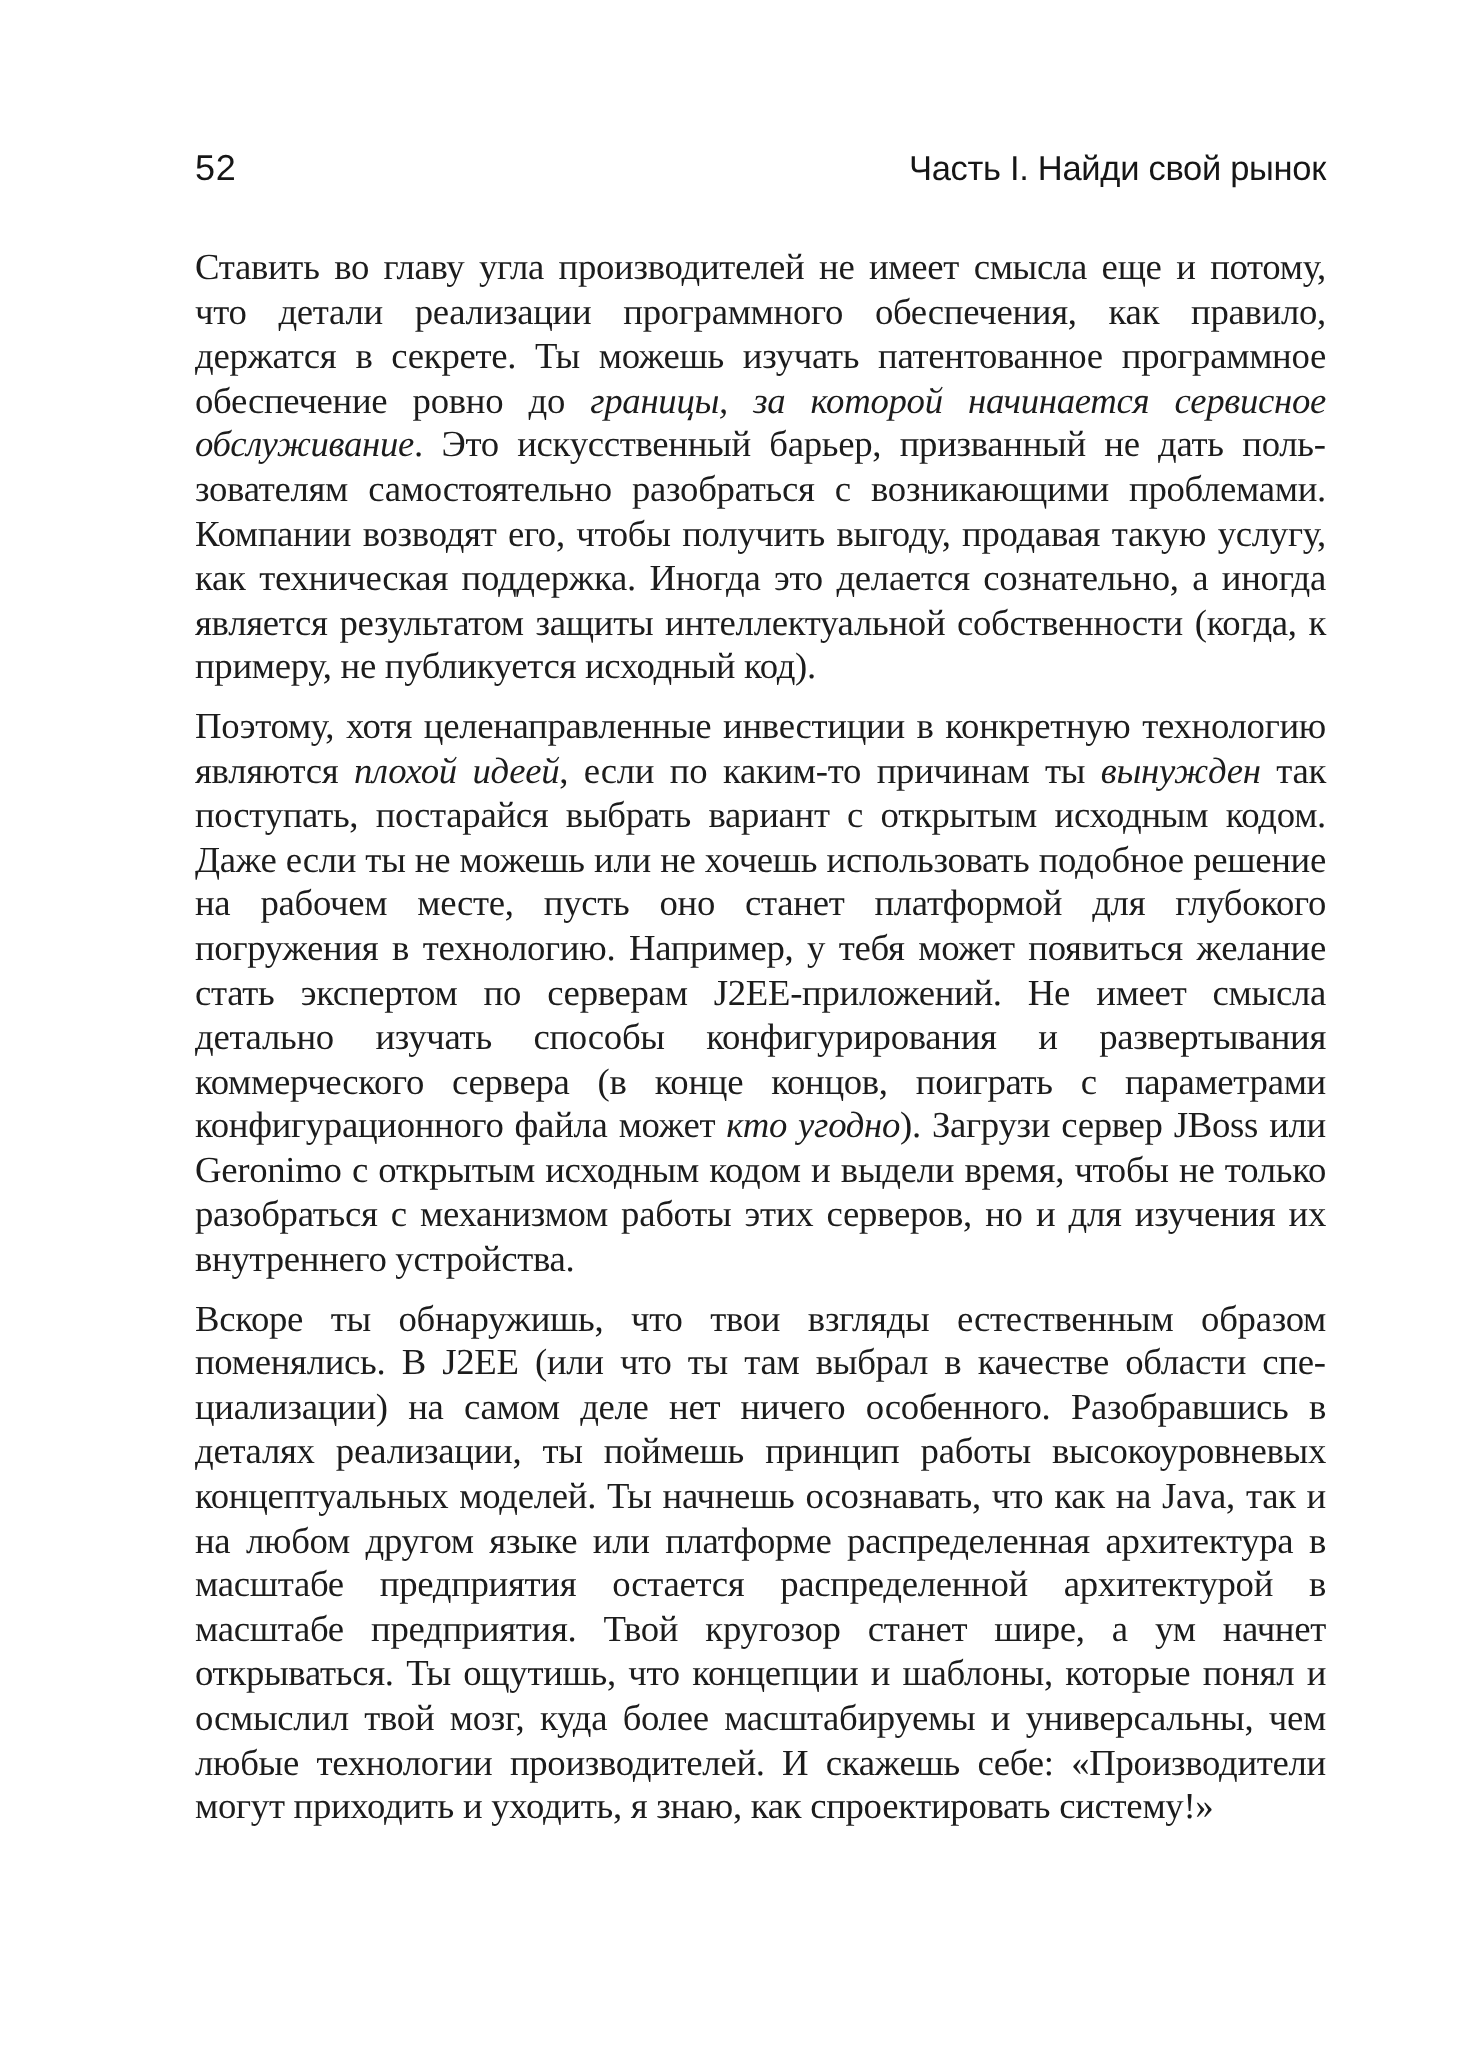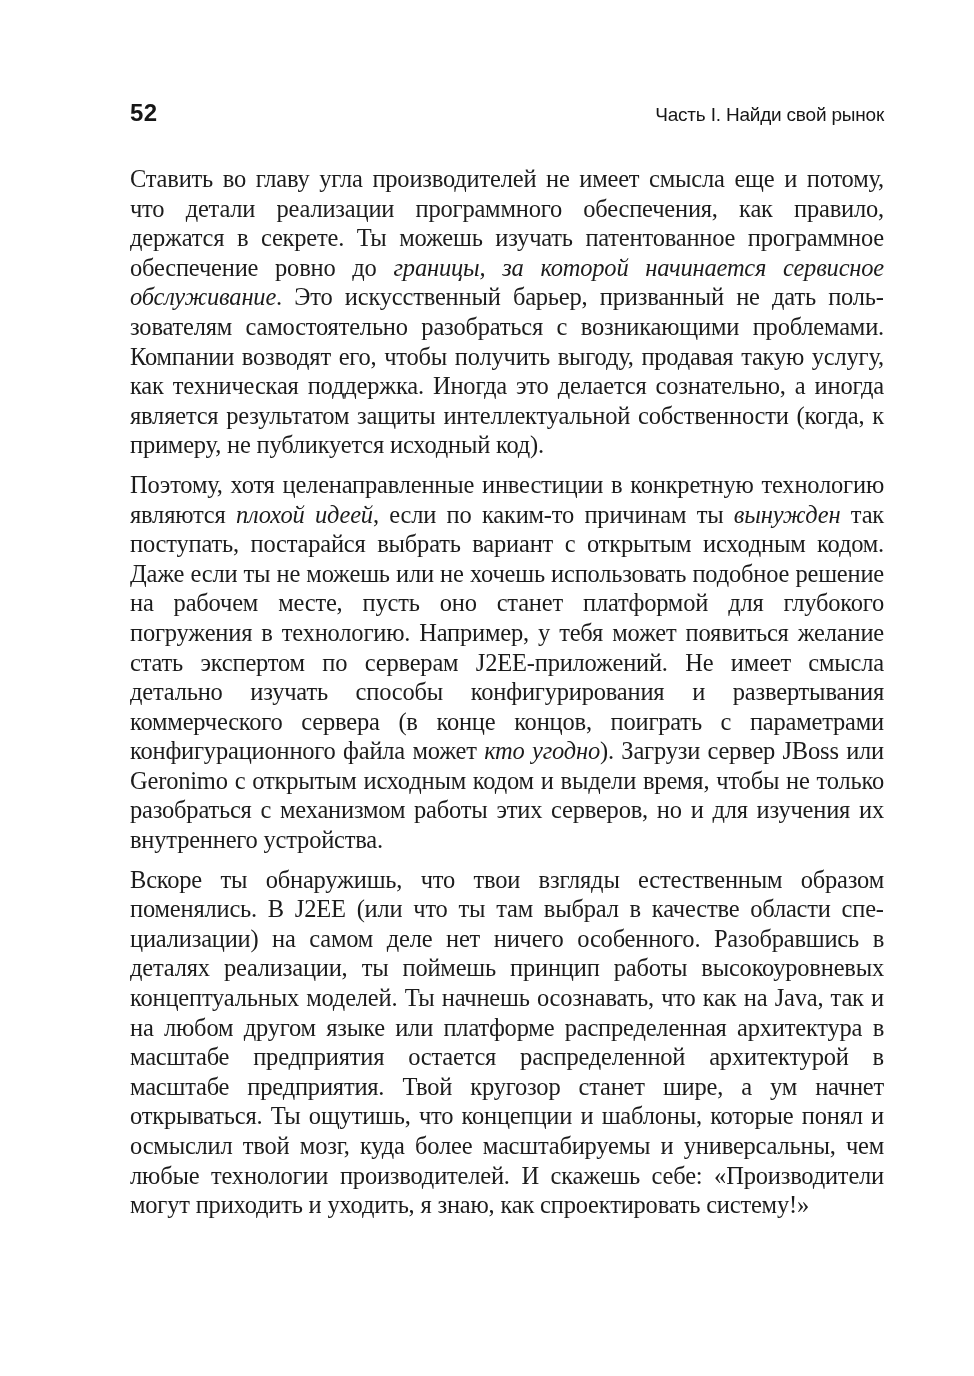--- a/index.html
+++ b/index.html
@@ -21,25 +21,25 @@
   }
   .running-head {
     display: flex;
     justify-content: space-between;
     align-items: baseline;
     font-family: "Liberation Sans", sans-serif;
     color: #161616;
   }
   .page-number {
     font-size: 24px;
-    font-weight: 700;
+    font-weight: 400;
     letter-spacing: 0.5px;
   }
   .running-title {
-    font-size: 19px;
+    font-size: 23px;
     font-weight: 400;
     letter-spacing: -0.2px;
   }
   .body-text {
     margin-top: 37px;
     font-size: 24.5px;
     line-height: 29.6px;
     text-align: justify;
     letter-spacing: -0.2px;
   }

